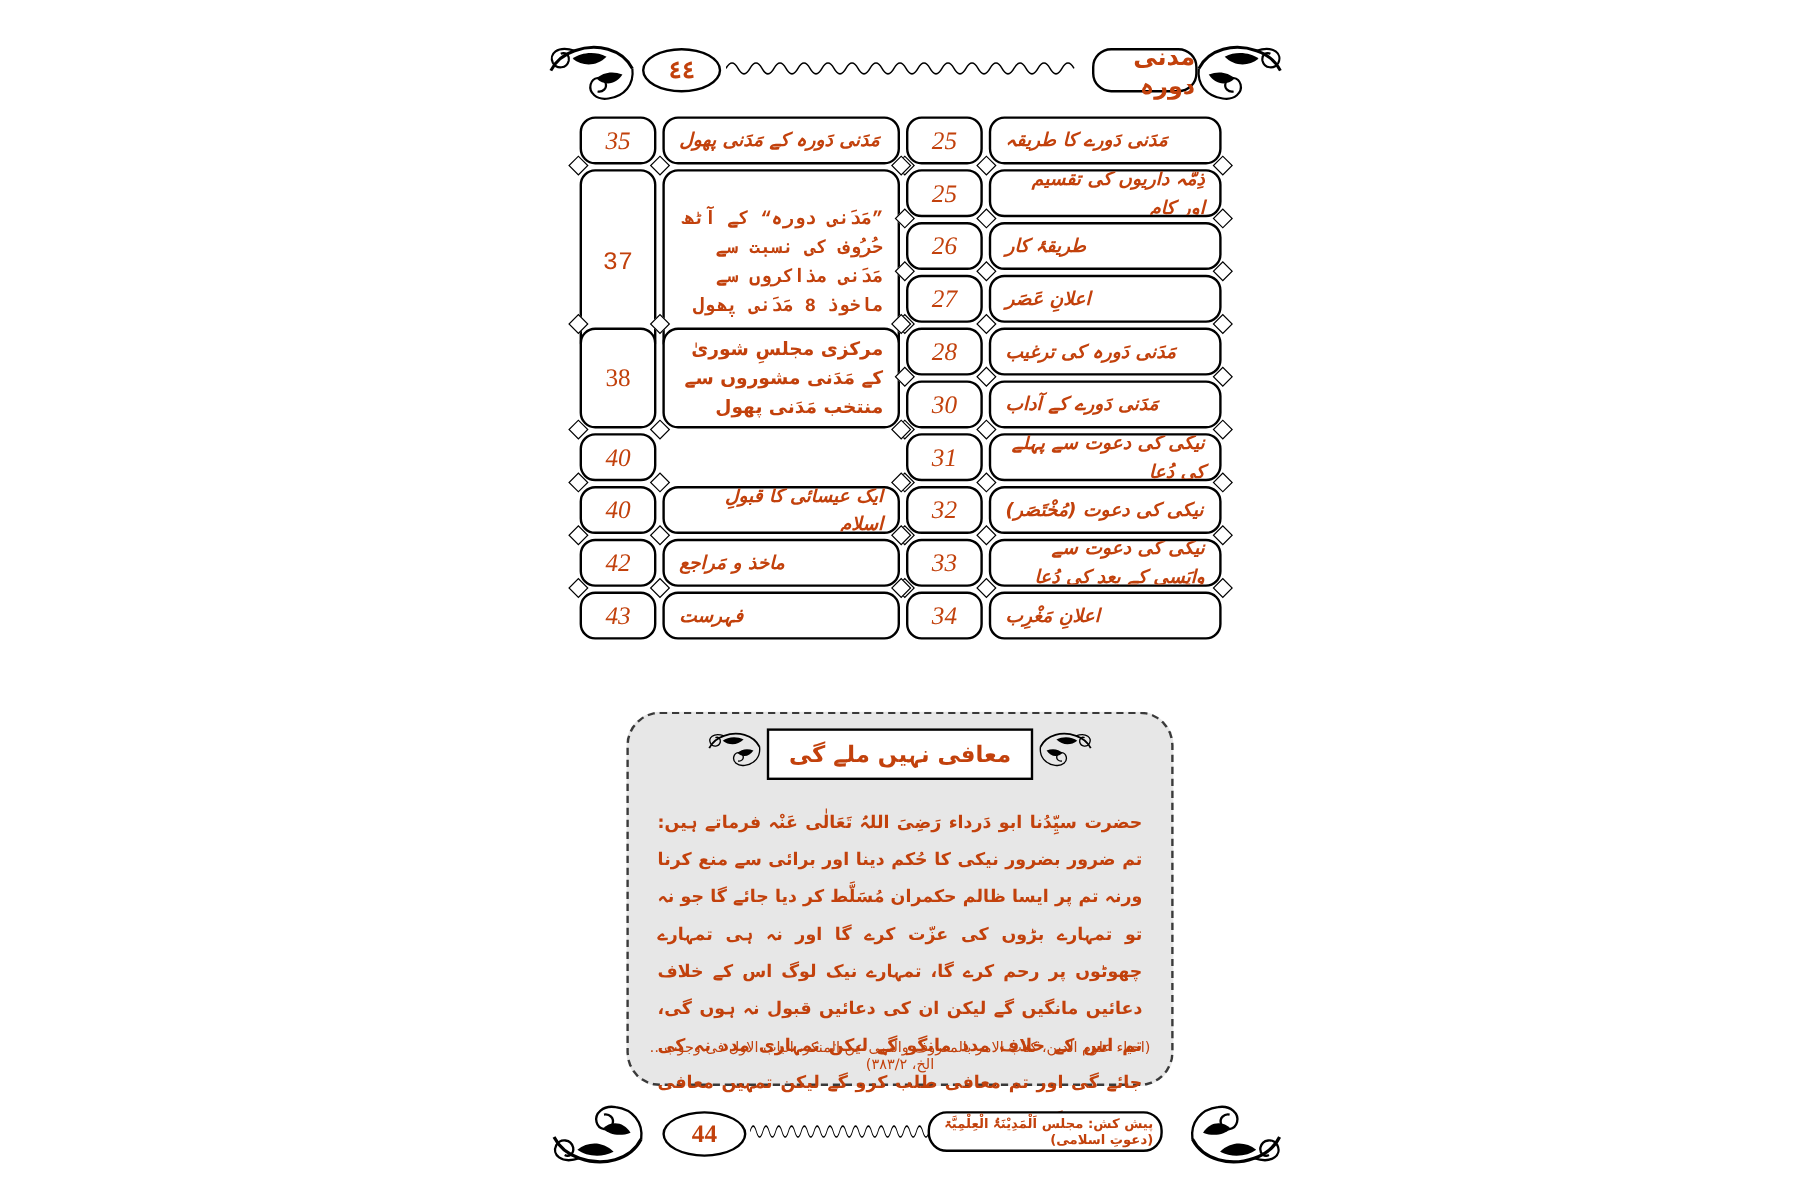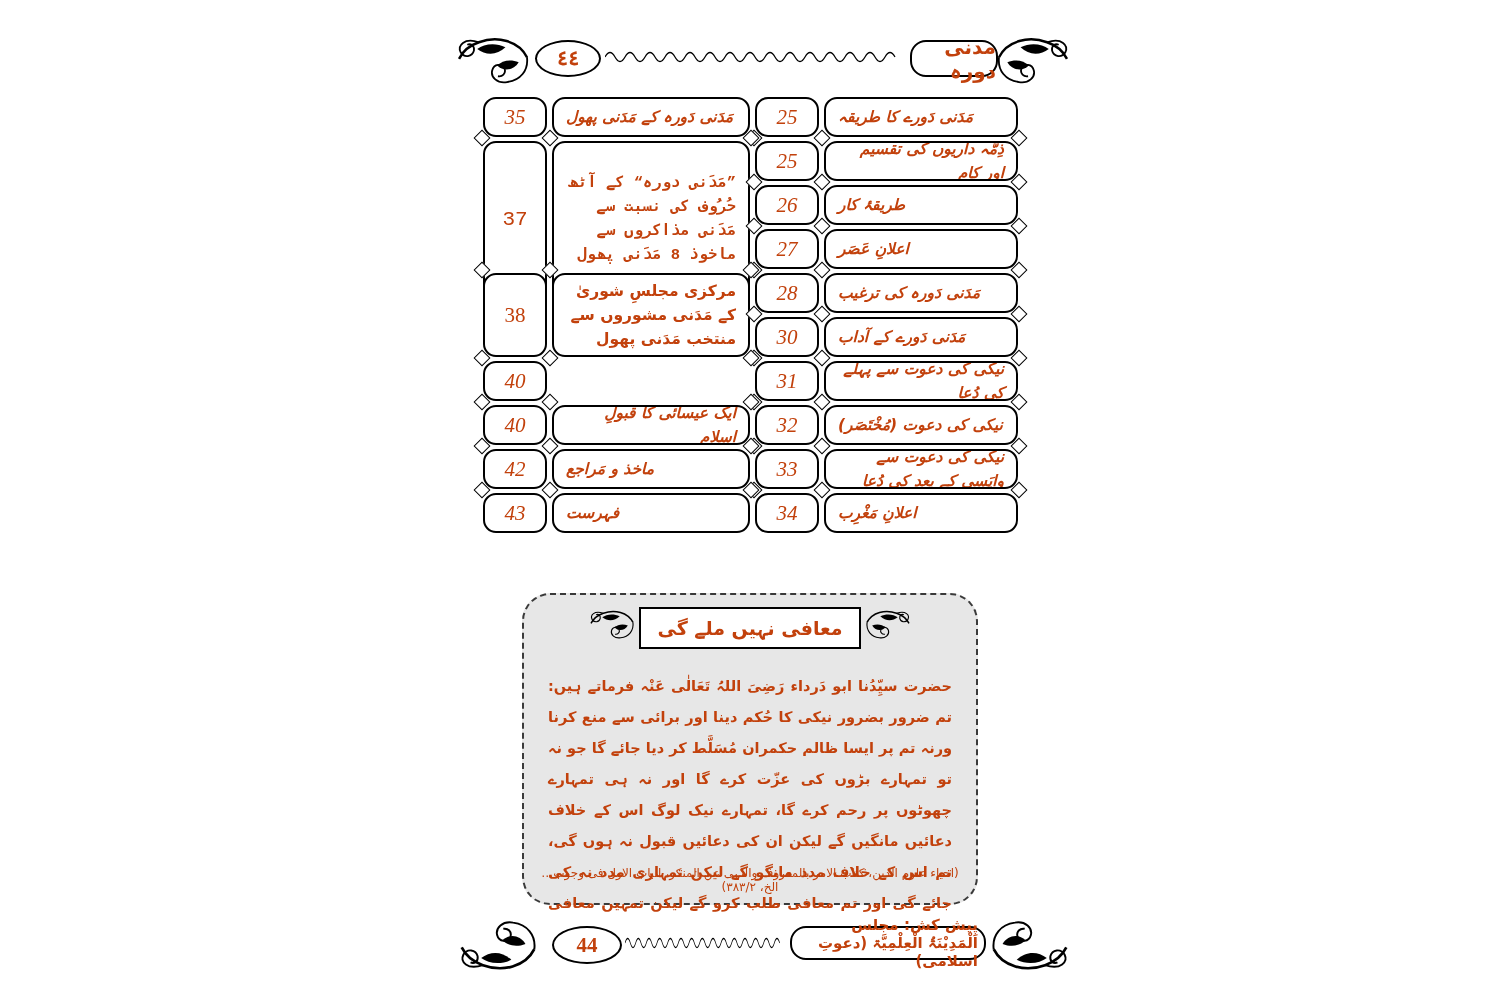--- a/index.html
+++ b/index.html
@@ -226,21 +226,21 @@
   <div class="band" style="left:455px;top:908px;width:590px;">
     <svg class="deco fl" style="left:0;top:4px;transform:scaleX(-1) scaleY(-1);" width="86" height="62">
         <use href="#flourish"></use>
       </svg>
     <div class="oval" style="left:97px;top:18px;width:66px;height:34px;font-size:21px;">
         <span>44</span>
       </div>
     <svg class="deco wave" style="left:170px;top:27px;" width="160" height="16">
         <use href="#wave"></use>
       </svg>
-    <div class="pill" style="left:335px;top:18px;width:196px;height:34px;font-size:15px;padding:0 6px;box-sizing:border-box;">
+    <div class="pill" style="left:318px;top:18px;width:196px;height:34px;font-size:11px;padding:0 6px;box-sizing:border-box;">
         <span>پیش کش: مجلس اَلْمَدِیْنَۃُ الْعِلْمِیَّۃ (دعوتِ اسلامی)</span>
       </div>
     <svg class="deco fl" style="left:532px;top:4px;transform:scaleY(-1);" width="86" height="62">
         <use href="#flourish"></use>
       </svg>
   </div>
 
 </div>
 
 </body></html>

